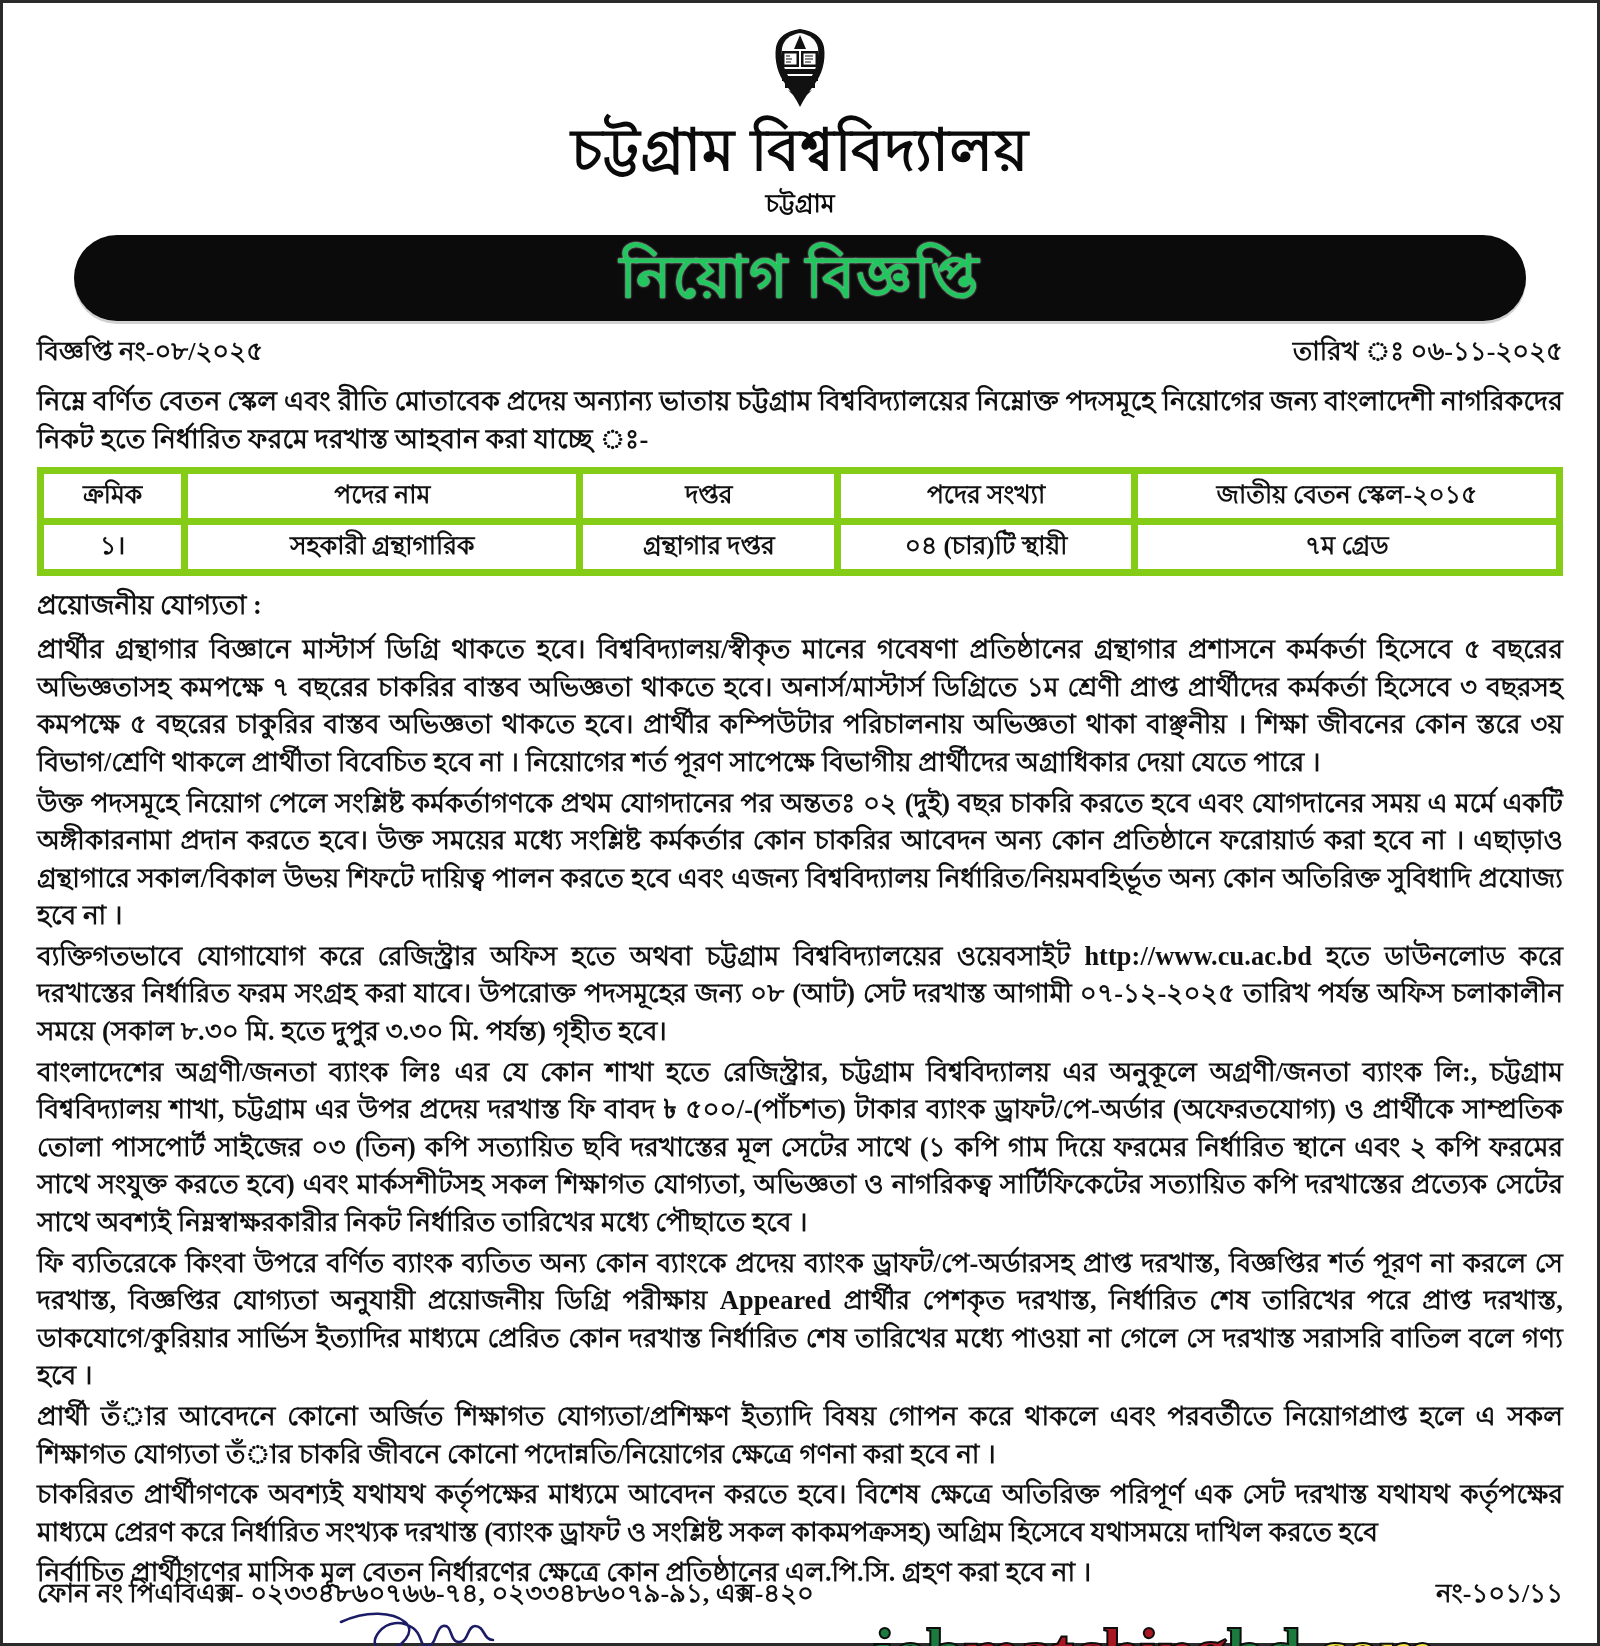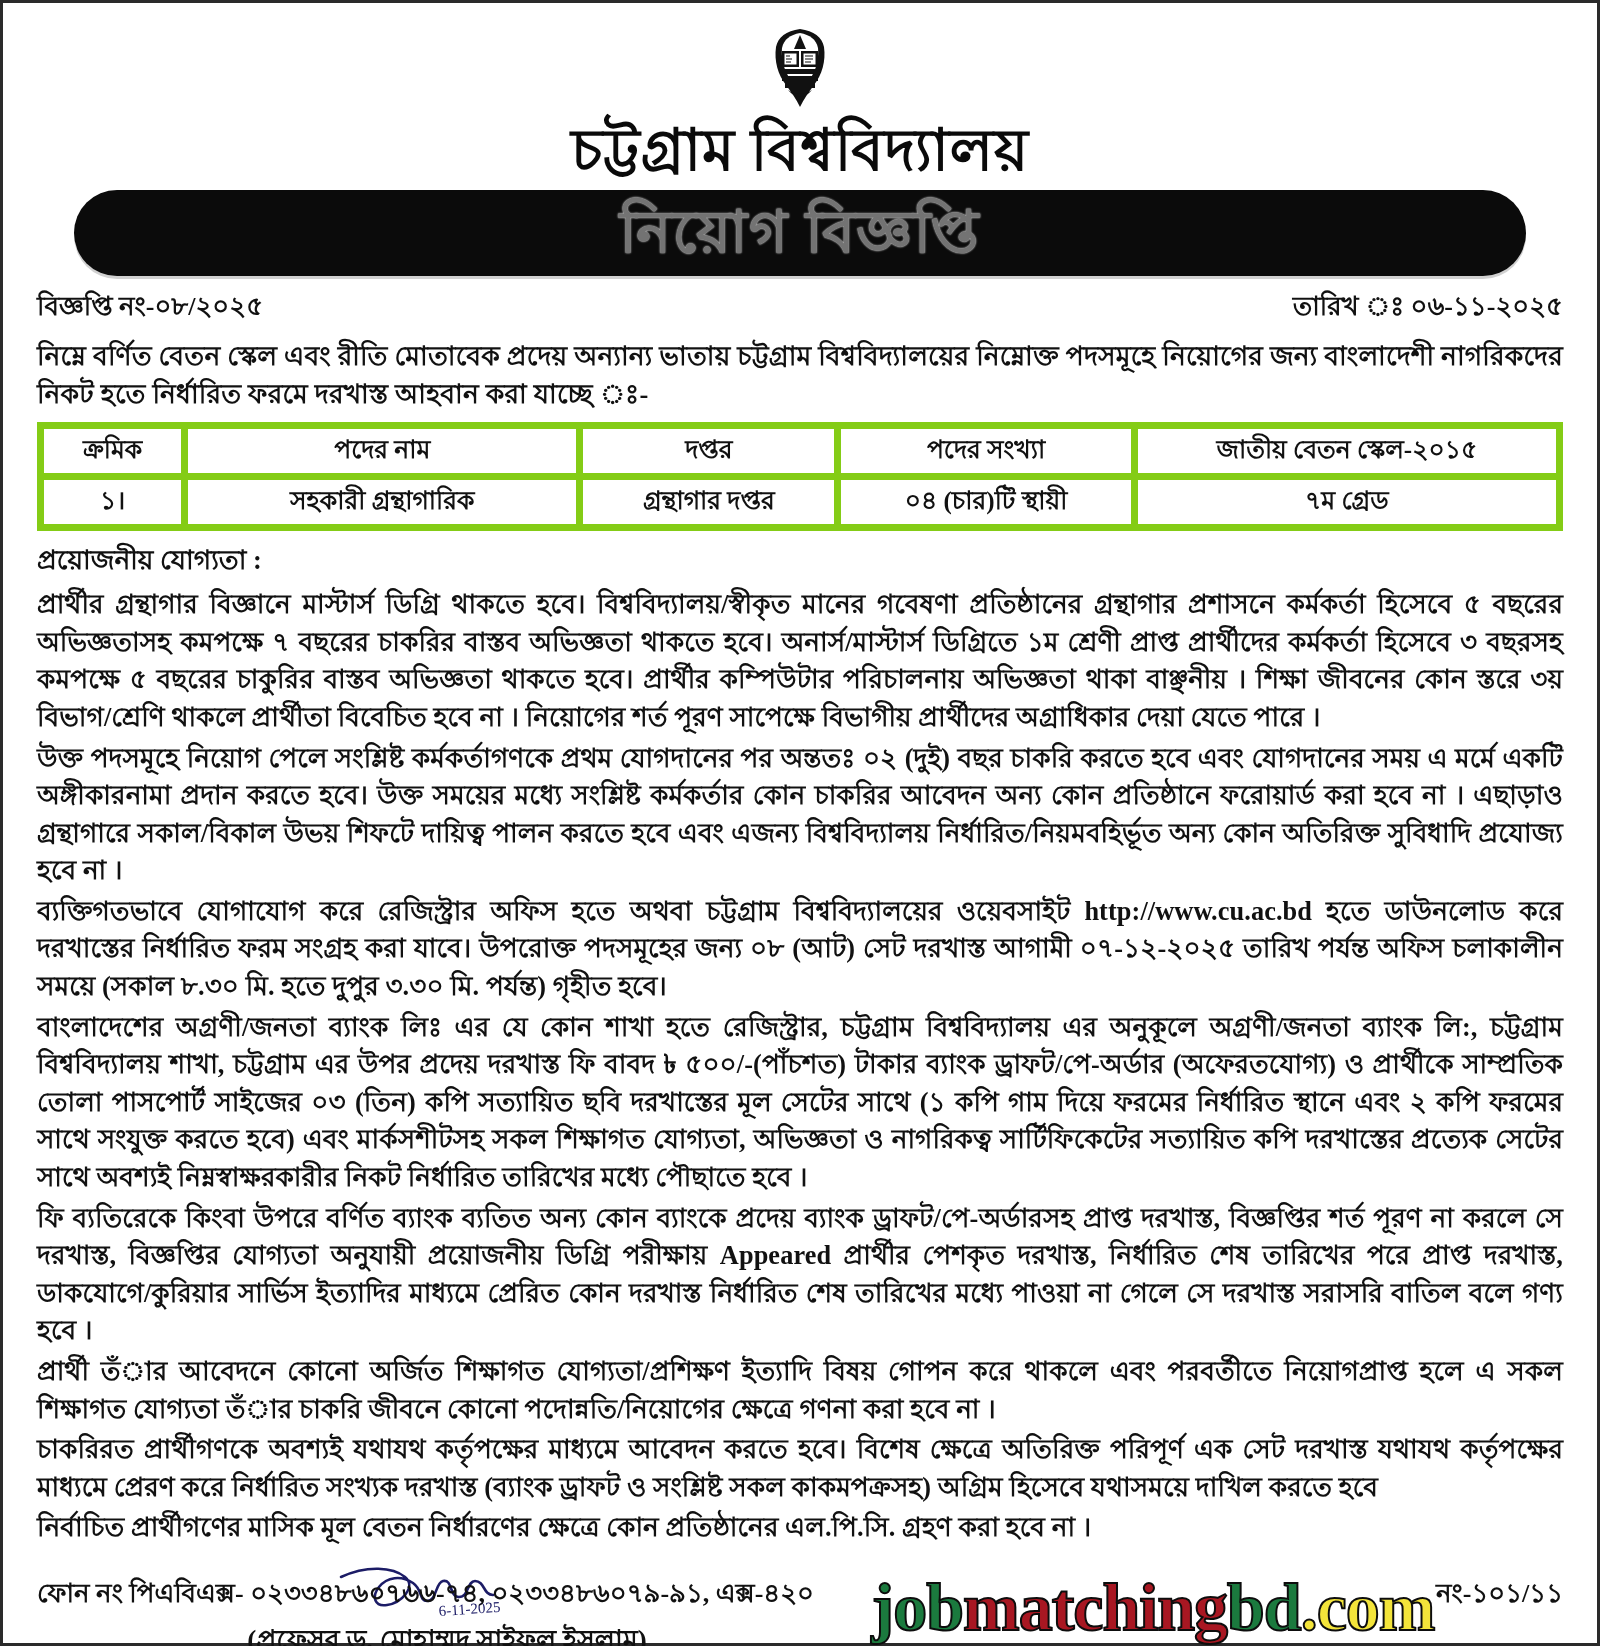--- a/index.html
+++ b/index.html
@@ -54,21 +54,21 @@
   .banner{
     margin:8px auto 0 auto;
     width:1452px;
     height:86px;
     background:#0b0b0b;
     border-radius:44px;
     display:flex;align-items:center;justify-content:center;
     box-shadow:0 3px 0 rgba(0,0,0,.18);
   }
   .banner-text{
-    color:#737373;
+    color:#22c55e;
     font-weight:bold;
     font-size:58px;
     letter-spacing:2px;
     line-height:1;
     text-shadow:0 0 2px #fff;
   }
 
   
   .meta-row{
     display:flex;justify-content:space-between;align-items:baseline;
@@ -191,20 +191,21 @@
         <path d="M30 29 l4 0 M30 32 l6 0 M30 35 l5 0" stroke="#111" stroke-width="1.2"></path>
         <path d="M49 29 l8 0 M49 32 l8 0 M49 35 l6 0" stroke="#111" stroke-width="1.2"></path>
         <rect x="26" y="42" width="36" height="5" fill="#111"></rect>
         <rect x="26" y="49" width="36" height="5" fill="#111"></rect>
         <rect x="29" y="56" width="30" height="5" fill="#111"></rect>
         <path d="M32 63 q12 8 24 0 q-12 14 -24 0 Z" fill="#111"></path>
       </svg>
     </div>
 
     <div class="uni-name">চট্টগ্রাম বিশ্ববিদ্যালয়</div>
+    <div class="uni-city">চট্টগ্রাম</div>
 
     <div class="banner">
       <span class="banner-text">নিয়োগ বিজ্ঞপ্তি</span>
     </div>
 
     <div class="meta-row">
       <span>বিজ্ঞপ্তি নং-০৮/২০২৫</span>
       <span>তারিখ ঃ ০৬-১১-২০২৫</span>
     </div>
 

